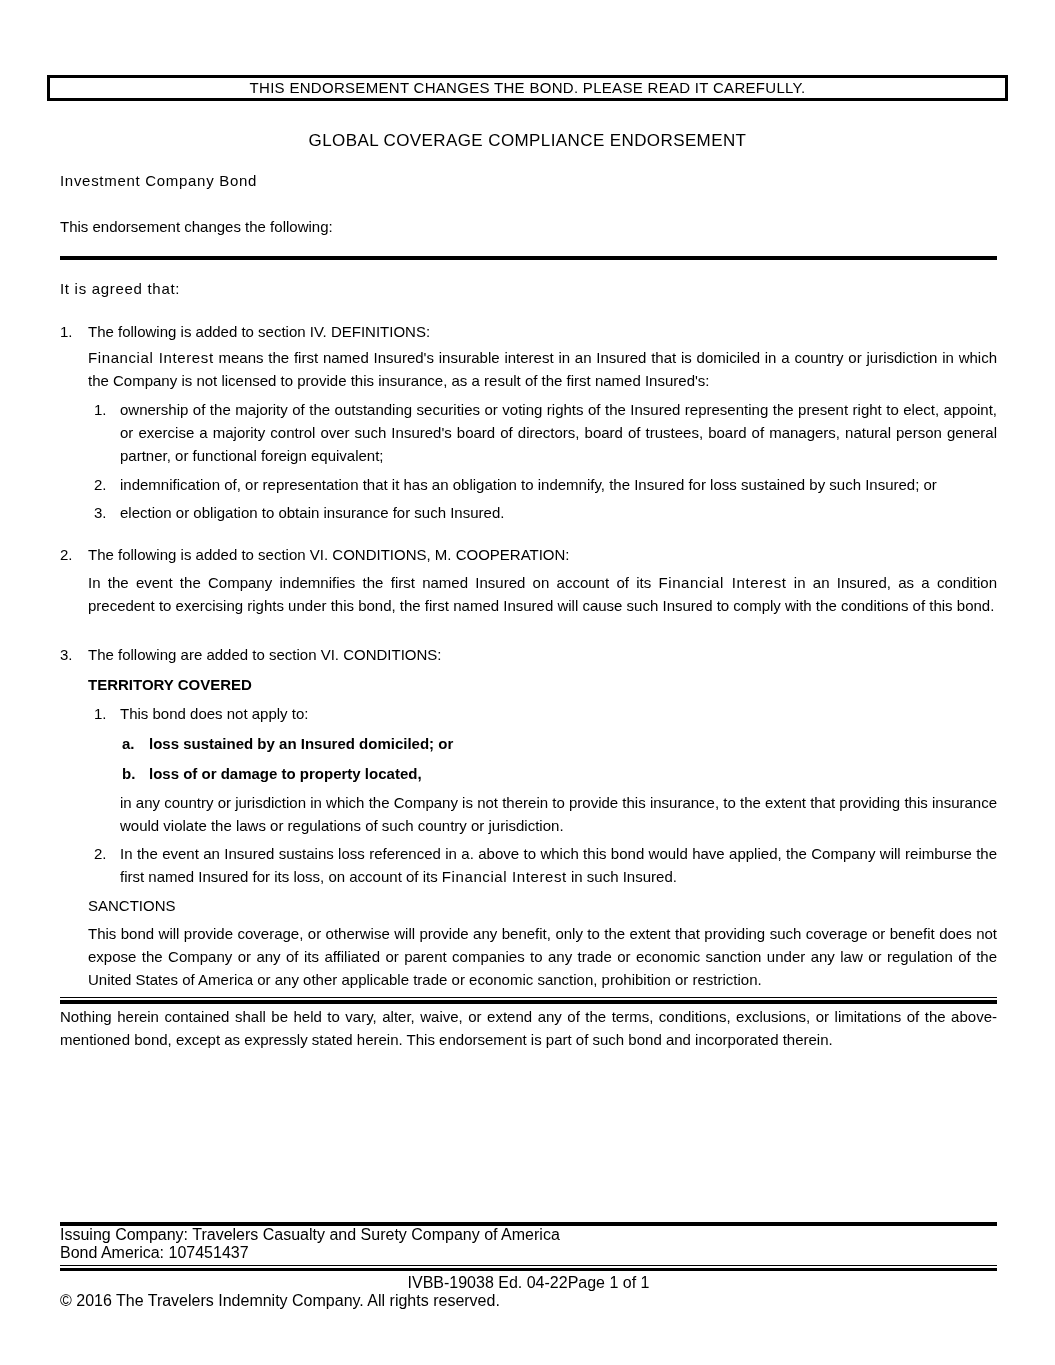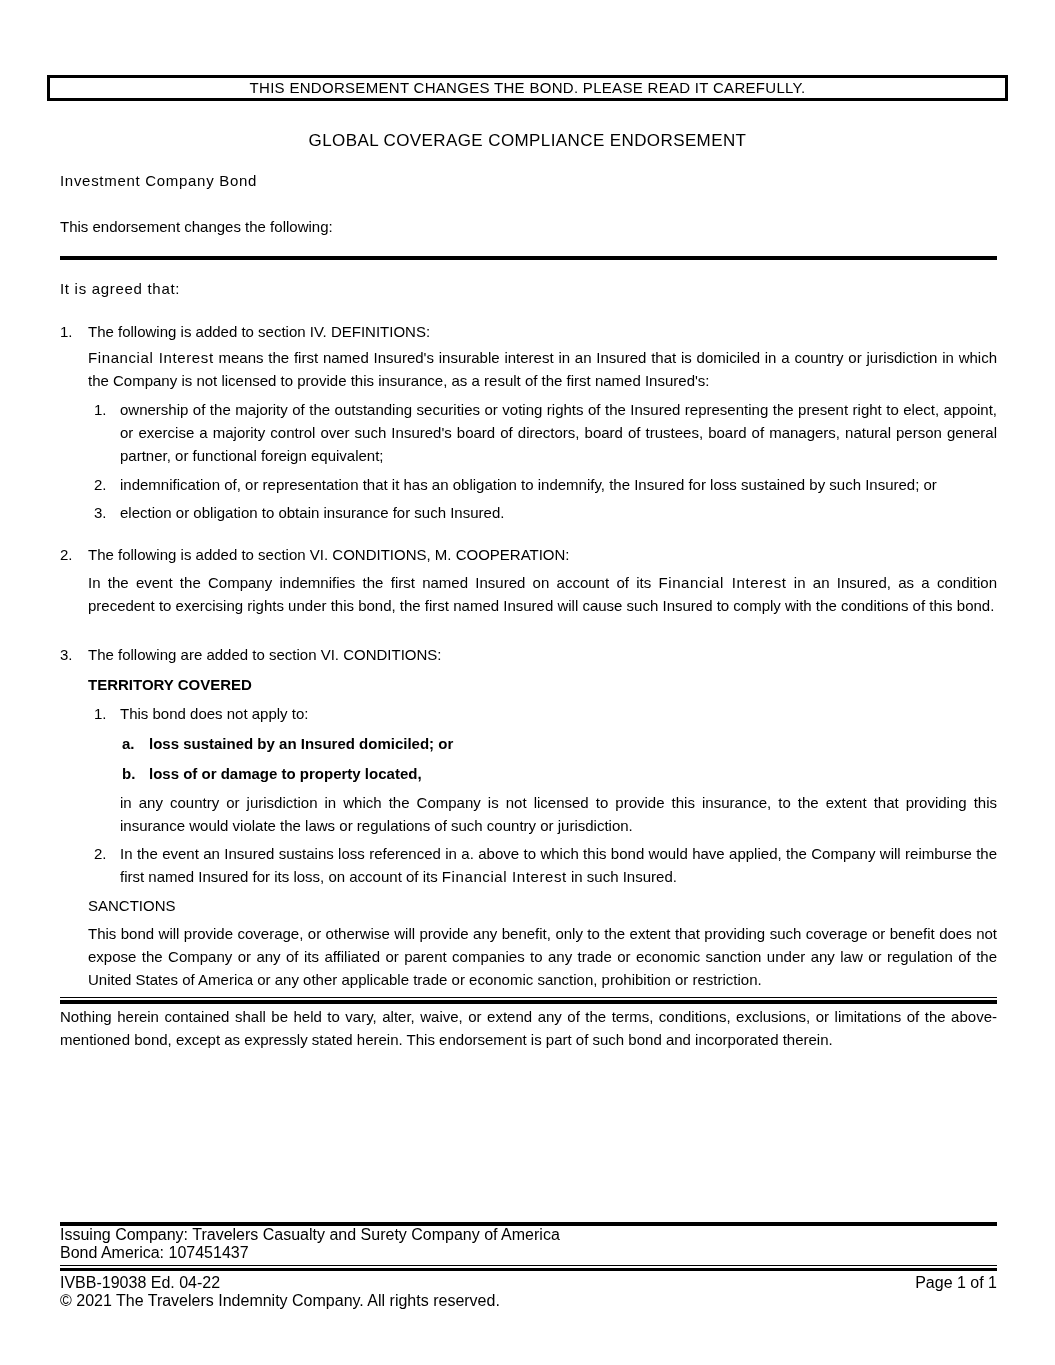--- a/index.html
+++ b/index.html
@@ -83,21 +83,21 @@
     left: 60px;
     right: 58px;
     font-size: 16px;
     line-height: 18px;
   }
   .footer .frule { height: 4px; background: #000000; }
   .footer .frule-double { margin-top: 3px; }
   .footer .frule-double .thin { height: 1px; background: #000000; margin-bottom: 2px; }
   .footer .frule-double .bar { height: 3px; background: #000000; }
   .footer .fline { margin-top: 0; }
-  .footer .form-line { display: flex; justify-content: space-between; margin-top: 3px; }
+  .footer .form-line { display: flex; justify-content: center; margin-top: 3px; }
 </style>
 </head>
 <body>
 
 <div class="page">
 
   <div class="notice-box">
     <span>THIS ENDORSEMENT CHANGES THE BOND. PLEASE READ IT CAREFULLY.</span>
   </div>
 
@@ -149,21 +149,21 @@
       <span class="t nj">This bond does not apply to:</span>
     </div>
     <div class="li2 mt-sub7">
       <span class="m">a.</span>
       <span class="t nj">loss sustained by an Insured domiciled; or</span>
     </div>
     <div class="li2 mt-sub7">
       <span class="m">b.</span>
       <span class="t nj">loss of or damage to property located,</span>
     </div>
-    <p class="ind2 just mt-item6">in any country or jurisdiction in which the Company is not licensed to provide this insurance, to the extent that providing this insurance would violate the laws or regulations of such country or jurisdiction.</p>
+    <p class="ind2 just mt-item6">in any country or jurisdiction in which the Company is not therein to provide this insurance, to the extent that providing this insurance would violate the laws or regulations of such country or jurisdiction.</p>
 
     <div class="li1 mt-item5">
       <span class="m">2.</span>
       <span class="t"><span>In the event an Insured sustains loss referenced in a. above to which this bond would have applied, the Company will reimburse the first named Insured for its loss, on account of its </span><span class="term">Financial Interest</span><span> in such Insured.</span></span>
     </div>
 
     <p class="ind1 mt-item6">SANCTIONS</p>
     <p class="ind1 just mt-item5">This bond will provide coverage, or otherwise will provide any benefit, only to the extent that providing such coverage or benefit does not expose the Company or any of its affiliated or parent companies to any trade or economic sanction under any law or regulation of the United States of America or any other applicable trade or economic sanction, prohibition or restriction.</p>
 
     <div class="rule-double">
@@ -180,16 +180,16 @@
     <p class="fline"><span>Issuing Company:</span> <span>Travelers Casualty and Surety Company of America</span></p>
     <p class="fline"><span>Bond America:</span> <span>107451437</span></p>
     <div class="frule-double">
       <div class="thin"></div>
       <div class="bar"></div>
     </div>
     <p class="form-line">
         <span>IVBB-19038 Ed. 04-22</span>
         <span>Page 1 of 1</span>
       </p>
-    <p class="fline">© 2021 The Travelers Indemnity Company. All rights reserved.</p>
+    <p class="fline">© 2016 The Travelers Indemnity Company. All rights reserved.</p>
   </div>
 
 </div>
 
 </body></html>

